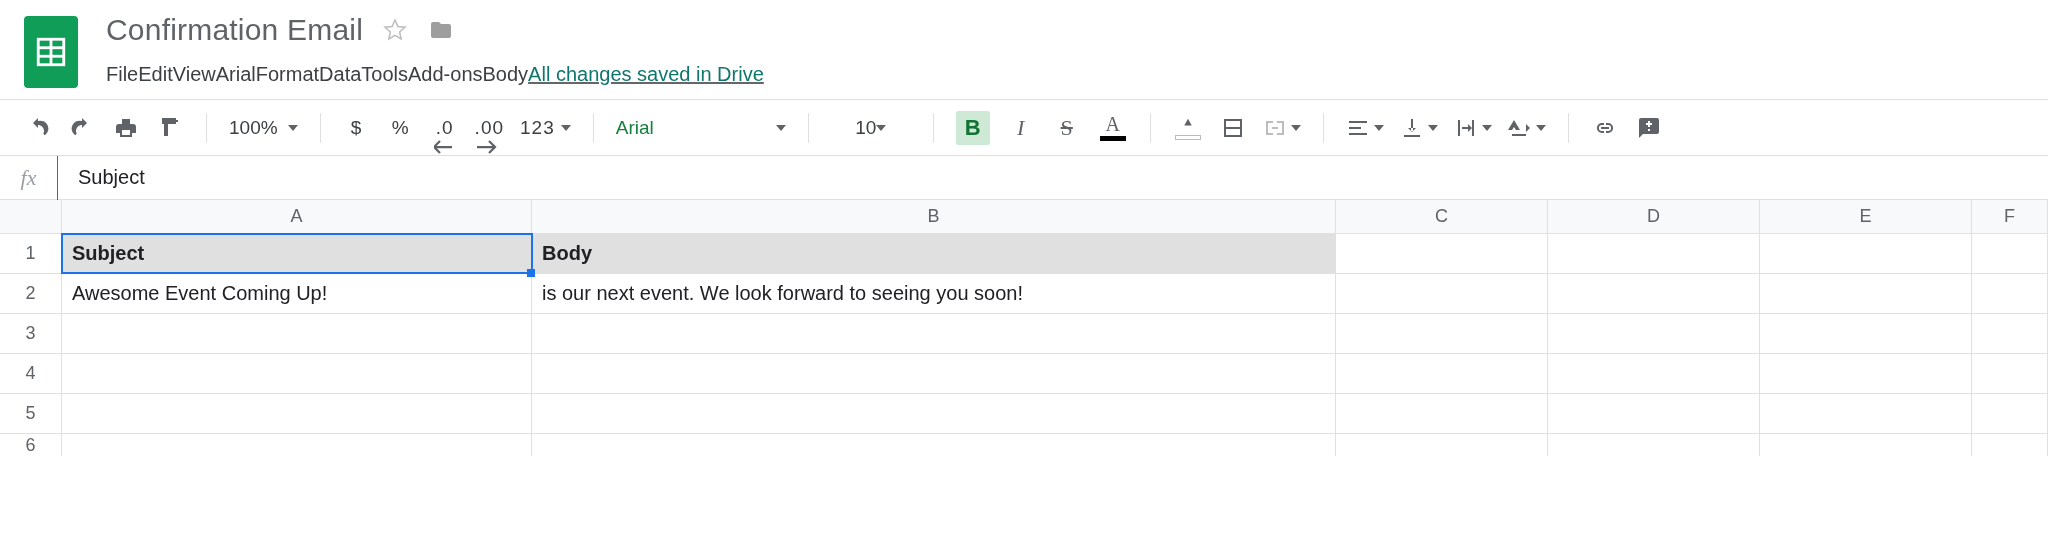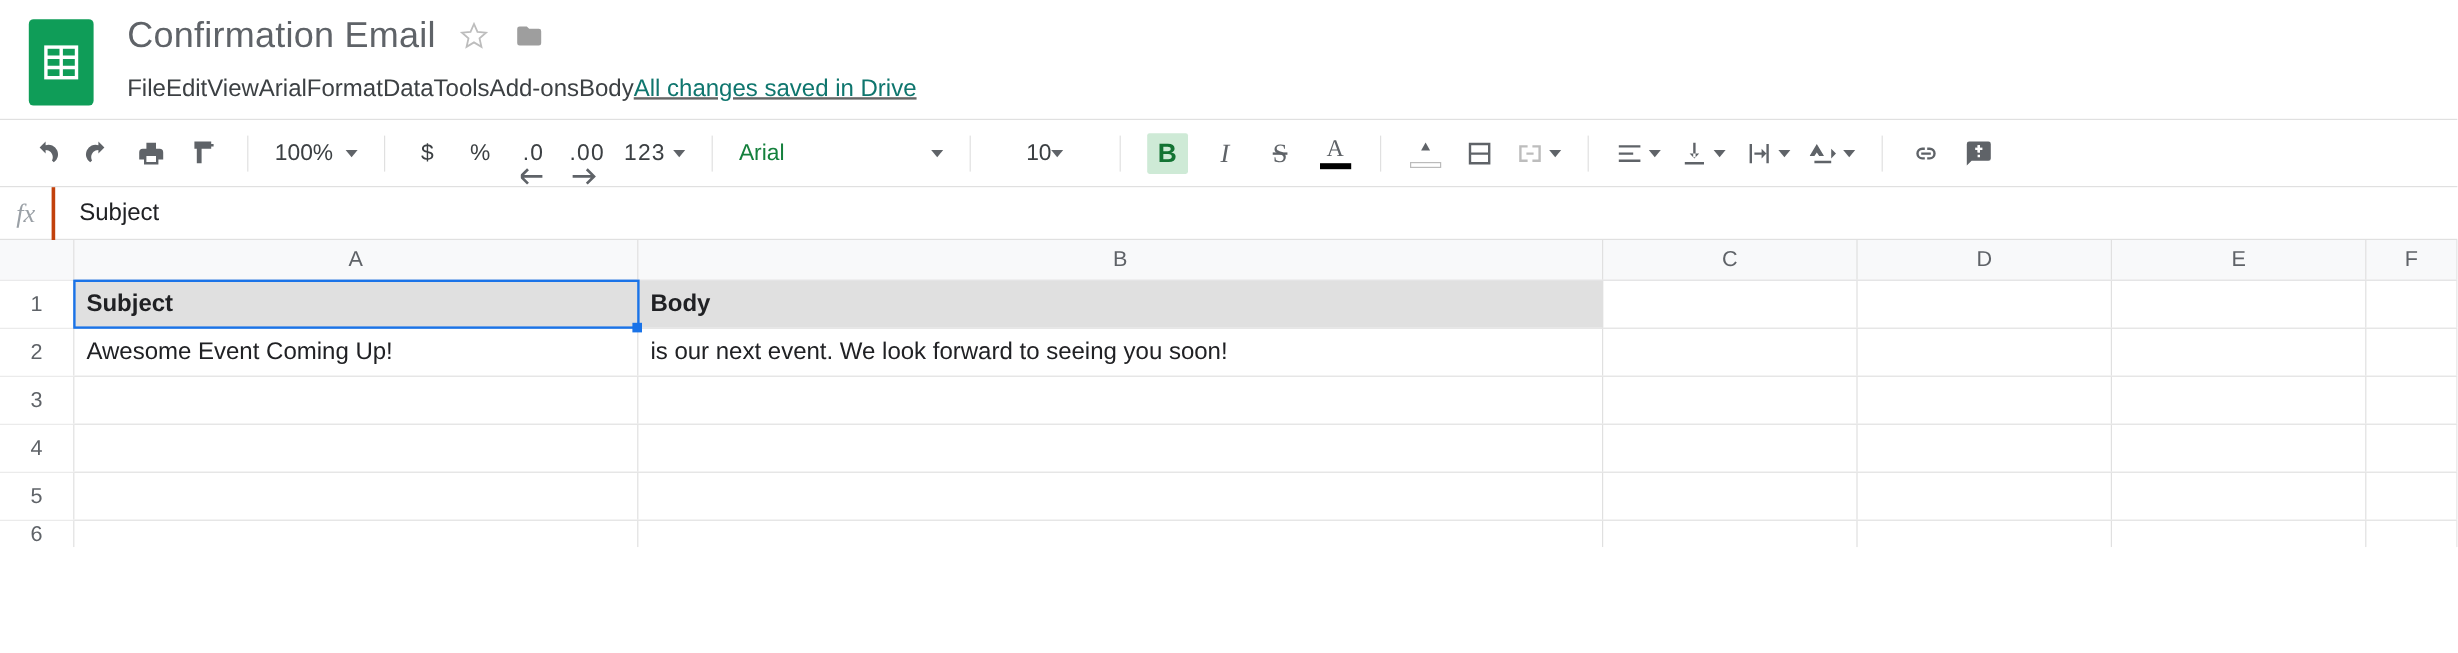--- a/index.html
+++ b/index.html
@@ -135,27 +135,27 @@
 
   
   .formula-bar {
     height: 44px;
     display:flex;
     align-items:center;
     border-bottom: 1px solid #e0e0e0;
     font-size: 20px;
   }
   .fx {
-    width: 46px;
+    width: 58px;
     text-align:center;
     color:#9aa0a6;
     font-style: italic;
     font-family: "Times New Roman", serif;
     font-size: 22px;
-    border-right: 3px solid #c2410c;
+    border-right: 1px solid #c2410c;
     line-height: 44px;
   }
   .formula-content { padding-left: 20px; color:#202124; }
 
   
   .grid { display:flex; flex-direction:column; }
   .col-headers {
     display:flex;
     height: 34px;
     background: #f8f9fa;

